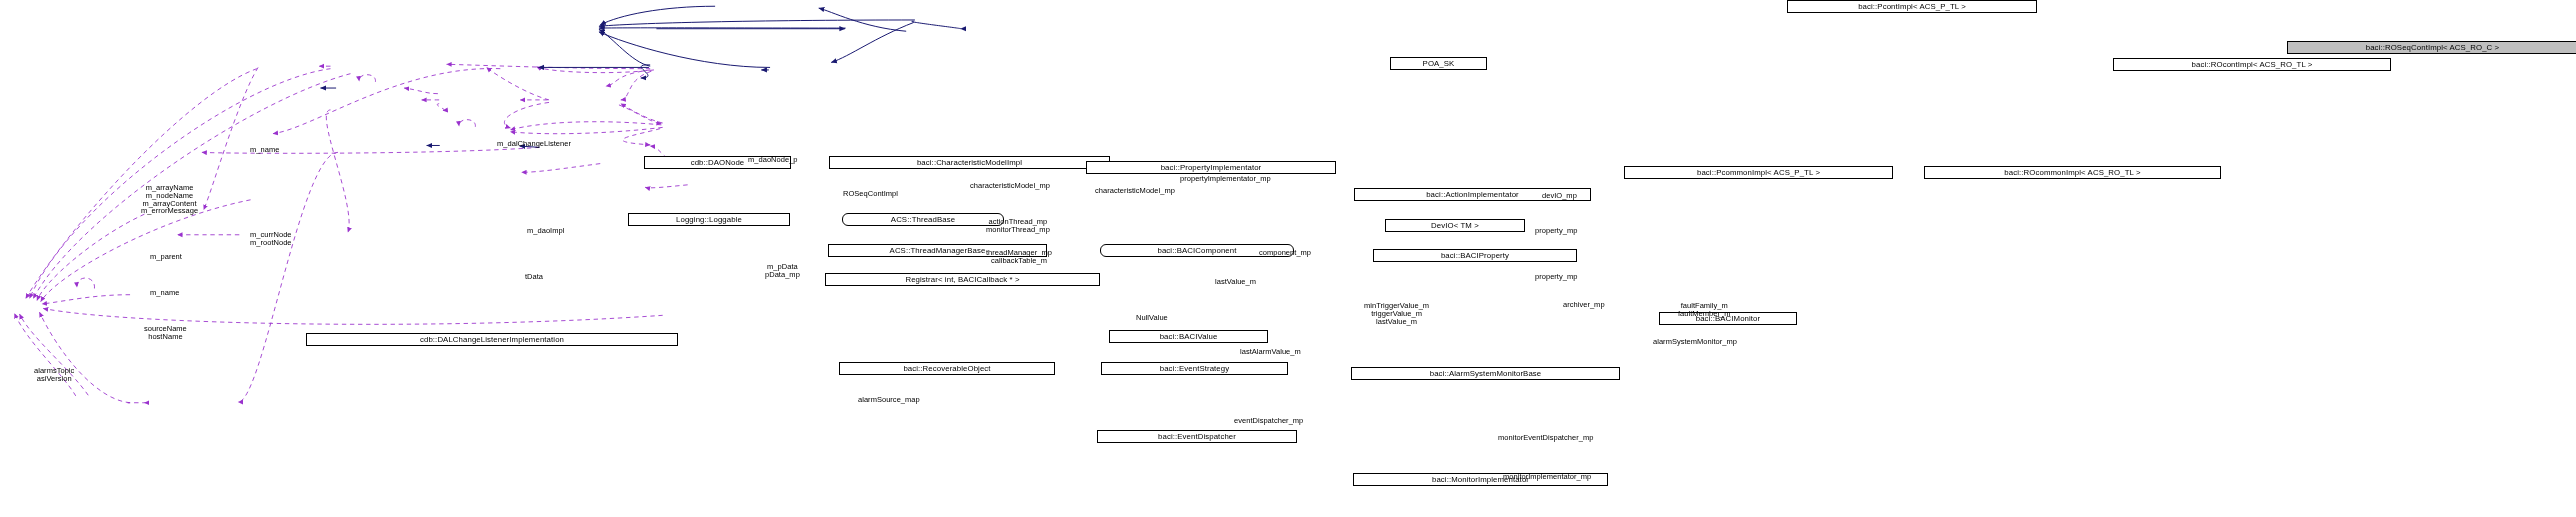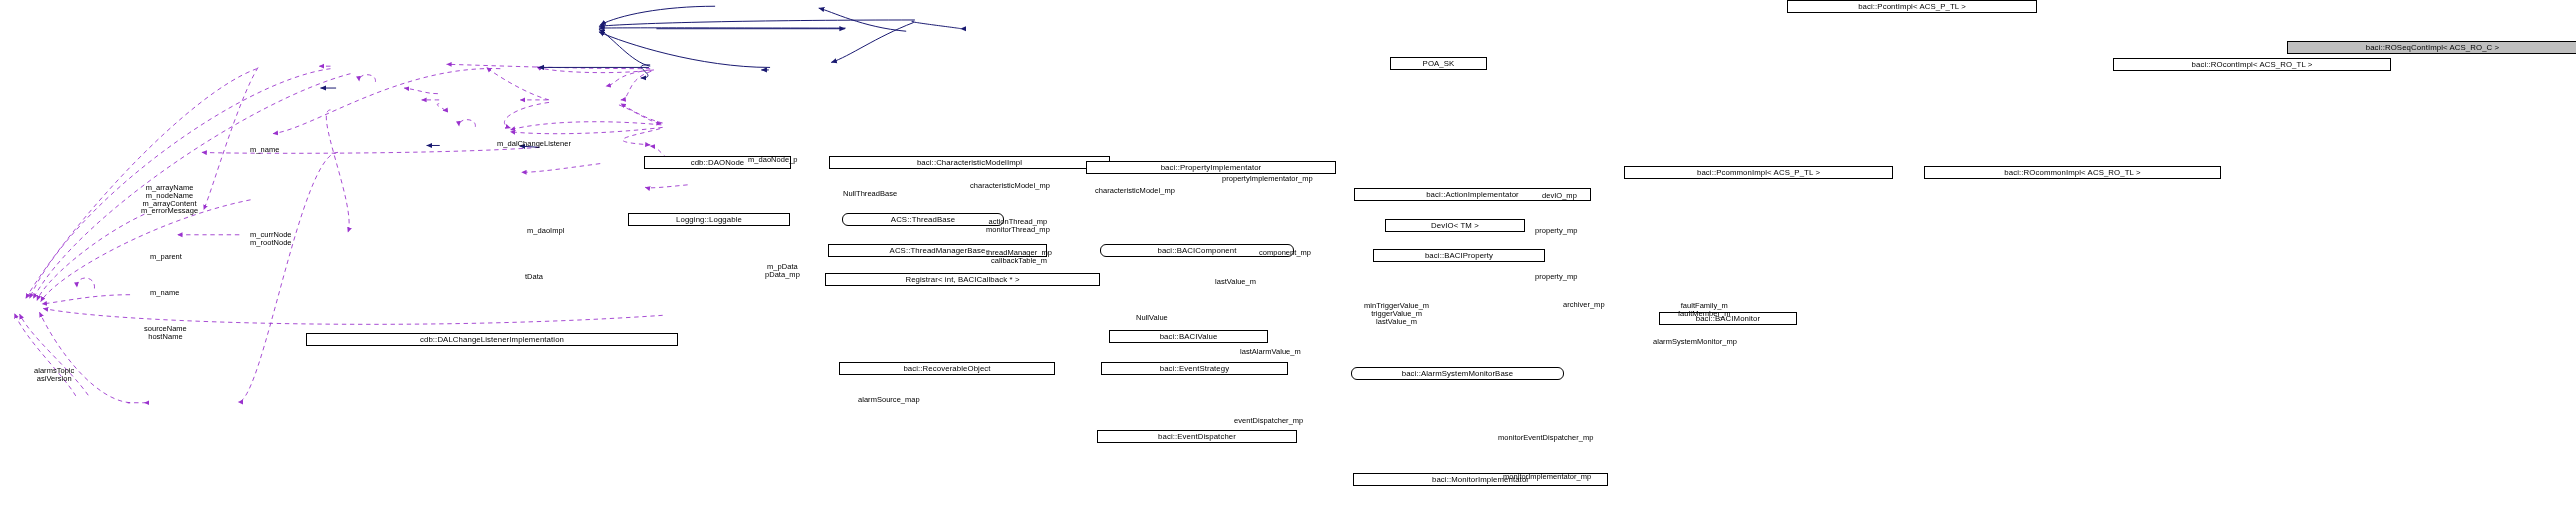--- a/index.html
+++ b/index.html
@@ -182,26 +182,26 @@
       <div class="node" style="left: 644px; top: 156px; width: 147px;">cdb::DAONode</div>
       <div class="node" style="left: 628px; top: 213px; width: 162px;">Logging::Loggable</div>
       <div class="node" style="left: 842px; top: 213px; width: 162px; border-radius: 6px;">ACS::ThreadBase</div>
       <div class="node" style="left: 828px; top: 244px; width: 219px;">ACS::ThreadManagerBase</div>
       <div class="node" style="left: 825px; top: 273px; width: 275px;">Registrar&lt; int, BACICallback * &gt;</div>
       <div class="node" style="left: 829px; top: 156px; width: 281px;">baci::CharacteristicModelImpl</div>
       <div class="node" style="left: 1100px; top: 244px; width: 194px; border-radius: 6px;">baci::BACIComponent</div>
       <div class="node" style="left: 1086px; top: 161px; width: 250px;">baci::PropertyImplementator</div>
       <div class="node" style="left: 1354px; top: 188px; width: 237px;">baci::ActionImplementator</div>
       <div class="node" style="left: 1385px; top: 219px; width: 140px;">DevIO&lt; TM &gt;</div>
-      <div class="node" style="left: 1373px; top: 249px; width: 172px;">baci::BACIProperty</div>
+      <div class="node" style="left: 1373px; top: 249px; width: 204px;">baci::BACIProperty</div>
       <div class="node" style="left: 1109px; top: 330px; width: 159px;">baci::BACIValue</div>
       <div class="node" style="left: 839px; top: 362px; width: 216px;">baci::RecoverableObject</div>
       <div class="node" style="left: 1101px; top: 362px; width: 187px;">baci::EventStrategy</div>
       <div class="node" style="left: 1097px; top: 430px; width: 200px;">baci::EventDispatcher</div>
-      <div class="node" style="left: 1351px; top: 367px; width: 213px; border-radius: 6px;">baci::AlarmSystemMonitorBase</div>
+      <div class="node" style="left: 1351px; top: 367px; width: 269px;">baci::AlarmSystemMonitorBase</div>
       <div class="node" style="left: 1353px; top: 473px; width: 255px;">baci::MonitorImplementator</div>
       <div class="node" style="left: 1659px; top: 312px; width: 138px;">baci::BACIMonitor</div>
       <div class="node" style="left: 1390px; top: 57px; width: 97px;">POA_SK</div>
       <div class="node" style="left: 1624px; top: 166px; width: 269px;">baci::PcommonImpl&lt; ACS_P_TL &gt;</div>
       <div class="node" style="left: 1924px; top: 166px; width: 297px; text-align: center;">baci::ROcommonImpl&lt; ACS_RO_TL &gt;</div>
       <div class="node" style="left: 1787px; top: 0px; width: 250px;">baci::PcontImpl&lt; ACS_P_TL &gt;</div>
       <div class="node" style="left: 2113px; top: 58px; width: 278px;">baci::ROcontImpl&lt; ACS_RO_TL &gt;</div>
       <div class="node current" style="left: 2287px; top: 41px; width: 291px;">baci::ROSeqContImpl&lt; ACS_RO_C &gt;</div>
     </div>
   <div id="label-layer">
@@ -242,37 +242,37 @@
         <div>tData</div>
       </div>
       <div class="elabel" style="left: 765px; top: 263px;">
         <div>m_pData</div>
         <div>pData_mp</div>
       </div>
       <div class="elabel" style="left: 748px; top: 156px;">
         <div>m_daoNode_p</div>
       </div>
       <div class="elabel" style="left: 843px; top: 190px;">
-        <div>NullThreadBase</div>
+        <div>ROSeqContImpl</div>
       </div>
       <div class="elabel" style="left: 970px; top: 182px;">
         <div>characteristicModel_mp</div>
       </div>
       <div class="elabel" style="left: 1095px; top: 187px;">
         <div>characteristicModel_mp</div>
       </div>
       <div class="elabel" style="left: 986px; top: 218px;">
         <div>actionThread_mp</div>
         <div>monitorThread_mp</div>
       </div>
       <div class="elabel" style="left: 986px; top: 249px;">
         <div>threadManager_mp</div>
         <div>callbackTable_m</div>
       </div>
-      <div class="elabel" style="left: 1222px; top: 175px;">
+      <div class="elabel" style="left: 1180px; top: 175px;">
         <div>propertyImplementator_mp</div>
       </div>
       <div class="elabel" style="left: 1259px; top: 249px;">
         <div>component_mp</div>
       </div>
       <div class="elabel" style="left: 1215px; top: 278px;">
         <div>lastValue_m</div>
       </div>
       <div class="elabel" style="left: 1542px; top: 192px;">
         <div>devIO_mp</div>

